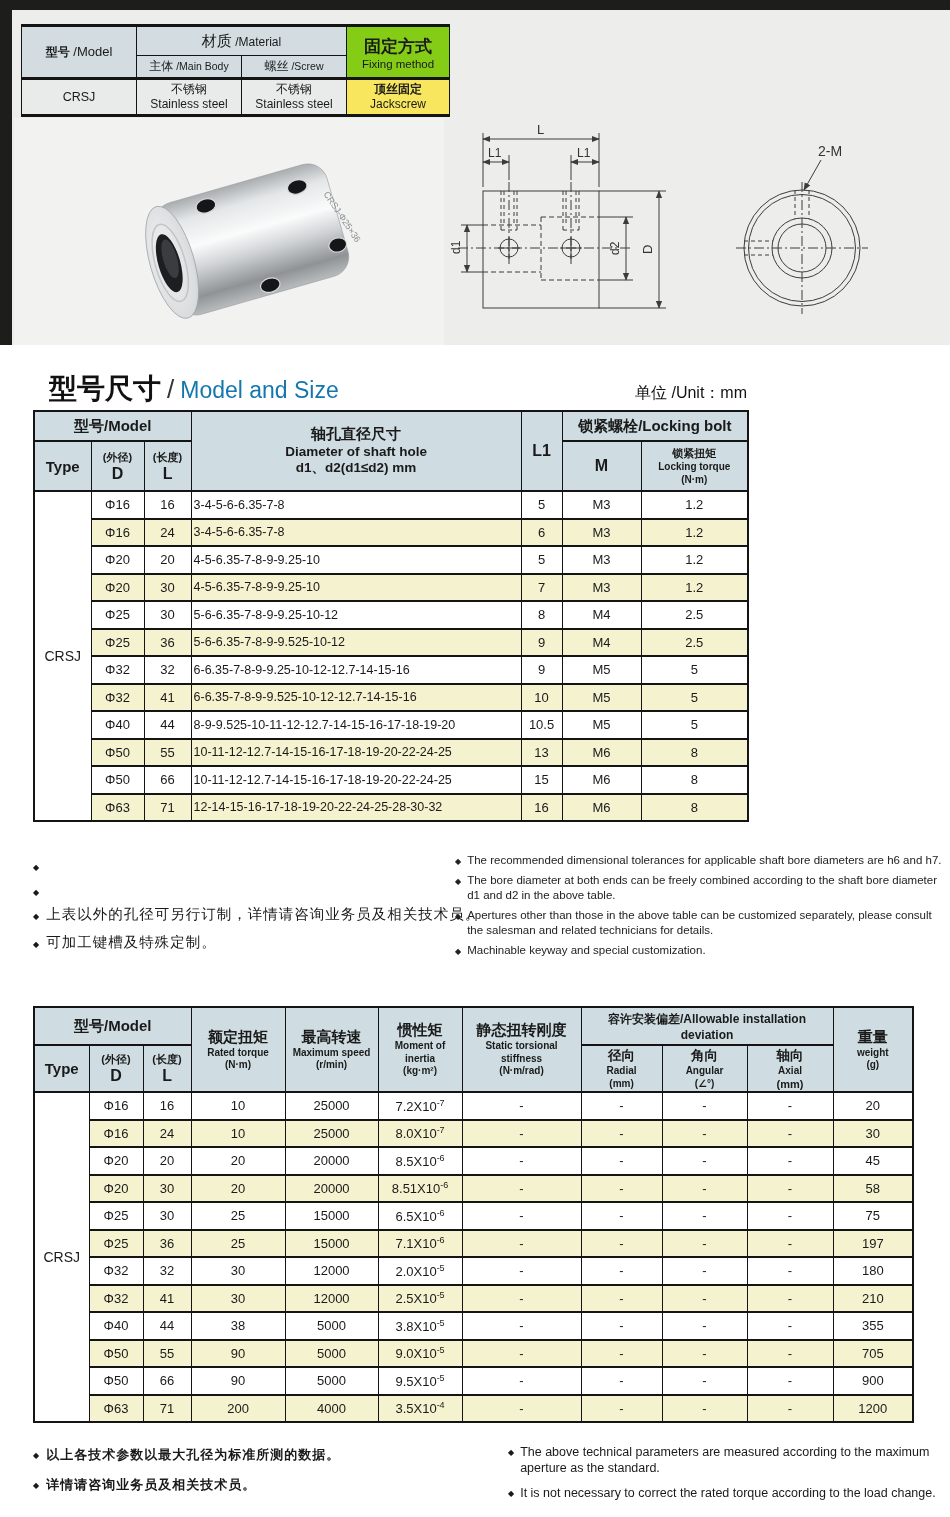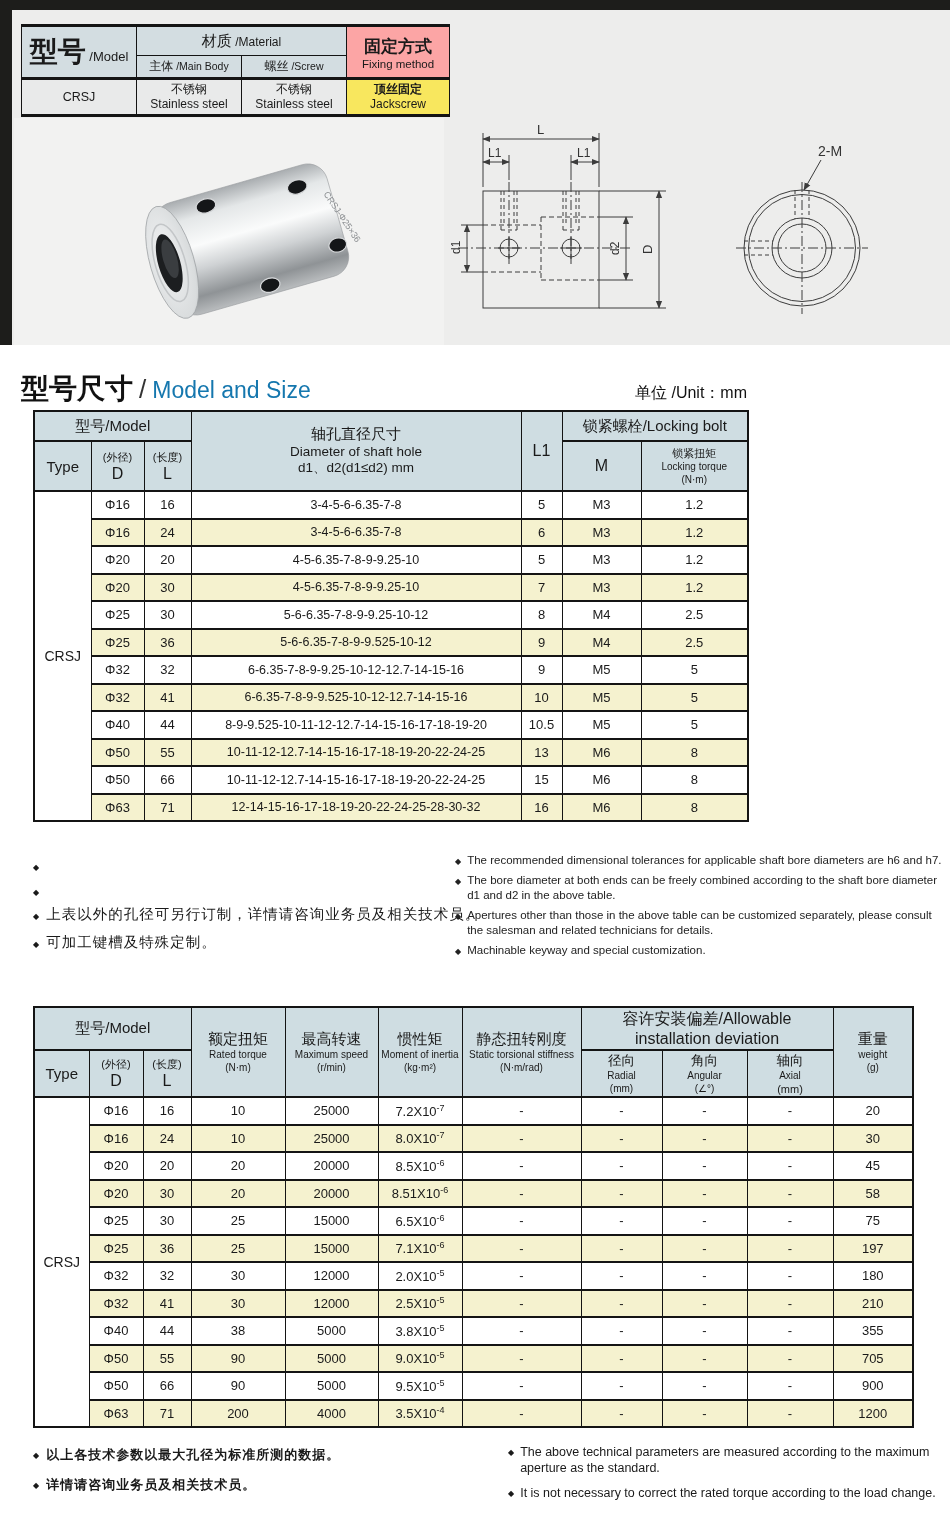--- a/index.html
+++ b/index.html
@@ -12,53 +12,53 @@
   .top-bar{position:absolute;left:0;top:0;width:950px;height:10px;background:#1d1d1b}
   .left-bar{position:absolute;left:0;top:0;width:12px;height:345px;background:#1d1d1b}
   .photo-bg{position:absolute;left:14px;top:118px;width:430px;height:227px;background:#f2f2f1}
 
   
   .info-table{position:absolute;left:21px;top:24px;width:428px;border-collapse:collapse;table-layout:fixed;text-align:center;
     border-top:3px solid #141414;border-bottom:3px solid #141414}
   .info-table th,.info-table td{border:1px solid #141414;vertical-align:middle;font-weight:normal;background:#d3dde1;padding:2px 1px}
   .info-table .r3 td{border-top:3px solid #141414;background:#e9eaea;height:34px;font-size:12.5px}
   .info-table .model-th{font-size:13px}
-  .info-table .model-th .big{font-size:28px;font-weight:bold}
+  .info-table .model-th .big{font-size:12px;font-weight:bold}
   .info-table .mat-th{height:30px;font-size:12px}
   .info-table .mat-th .cnb{font-size:15px;font-weight:normal}
   .info-table .sub-th{height:22px;font-size:10.5px}
   .info-table .sub-th .cnb{font-size:12px;font-weight:normal}
-  .info-table .fix-th{background:#fca5a5}
+  .info-table .fix-th{background:#84cc16}
   .info-table .fix-th .fixcn{font-size:17px;font-weight:bold}
   .info-table .fix-th .fixen{font-size:11.5px}
   .info-table td.fix-td{background:#f8e75e;font-size:12px}
   .info-table .two-line{font-size:12px;line-height:1.25}
 
   
-  .sec-title{position:absolute;left:21px;white-space:nowrap}
+  .sec-title{position:absolute;left:49px;white-space:nowrap}
   .sec-title .cn{font-size:28px;font-weight:bold;color:#111}
   .sec-title .sep{font-size:26px;color:#333;margin:0 6px}
   .sec-title .en{font-size:23px;color:#1577ae}
   .unit-label{position:absolute;left:33px;width:714px;text-align:right;font-size:16px;color:#111}
 
   
   .dtable{position:absolute;border-collapse:collapse;table-layout:fixed;text-align:center;
     border:2px solid #141414}
   .dtable th,.dtable td{border:1px solid #141414;border-top-width:2px;border-bottom-width:2px;vertical-align:middle;padding:1px 2px}
-  .dtable th{background:#cfdde2;font-weight:normal}
+  .dtable th{background:#cfdde2;font-weight:bold}
   .dtable tbody td{height:27.5px;font-size:13px;background:#fff}
   .dtable tbody tr.alt td{background:#f5f2cf}
   .dtable tbody td.type-cell{background:#fff;font-size:14px}
-  .dtable tbody td.left{text-align:center;font-size:12.5px}
+  .dtable tbody td.left{text-align:left;font-size:12.5px}
   .cn15{font-size:15px}
   .cn13{font-size:13.5px}
   .en10{font-size:10px;line-height:1.25}
   .sub11{font-size:11px}
   .big16{font-size:16px}
-  .h-dev{font-size:16px}
+  .h-dev{font-size:12px}
   sup{font-size:9px}
 
   
   .notes{position:absolute}
   .note{display:flex;align-items:flex-start}
   .note .bullet{font-size:8px;margin:4px 6px 0 0;flex:0 0 auto}
   .notes-cn1 .note{font-size:14.5px;line-height:1.95;letter-spacing:1px}
   .notes-cn1 .note .bullet{margin-top:9px}
   .notes-en1 .note{font-size:11.5px;line-height:1.3;margin-bottom:5px;color:#222}
   .notes-cn2 .note{font-size:13px;font-weight:bold;line-height:1.4;margin-bottom:12px;letter-spacing:1px}

